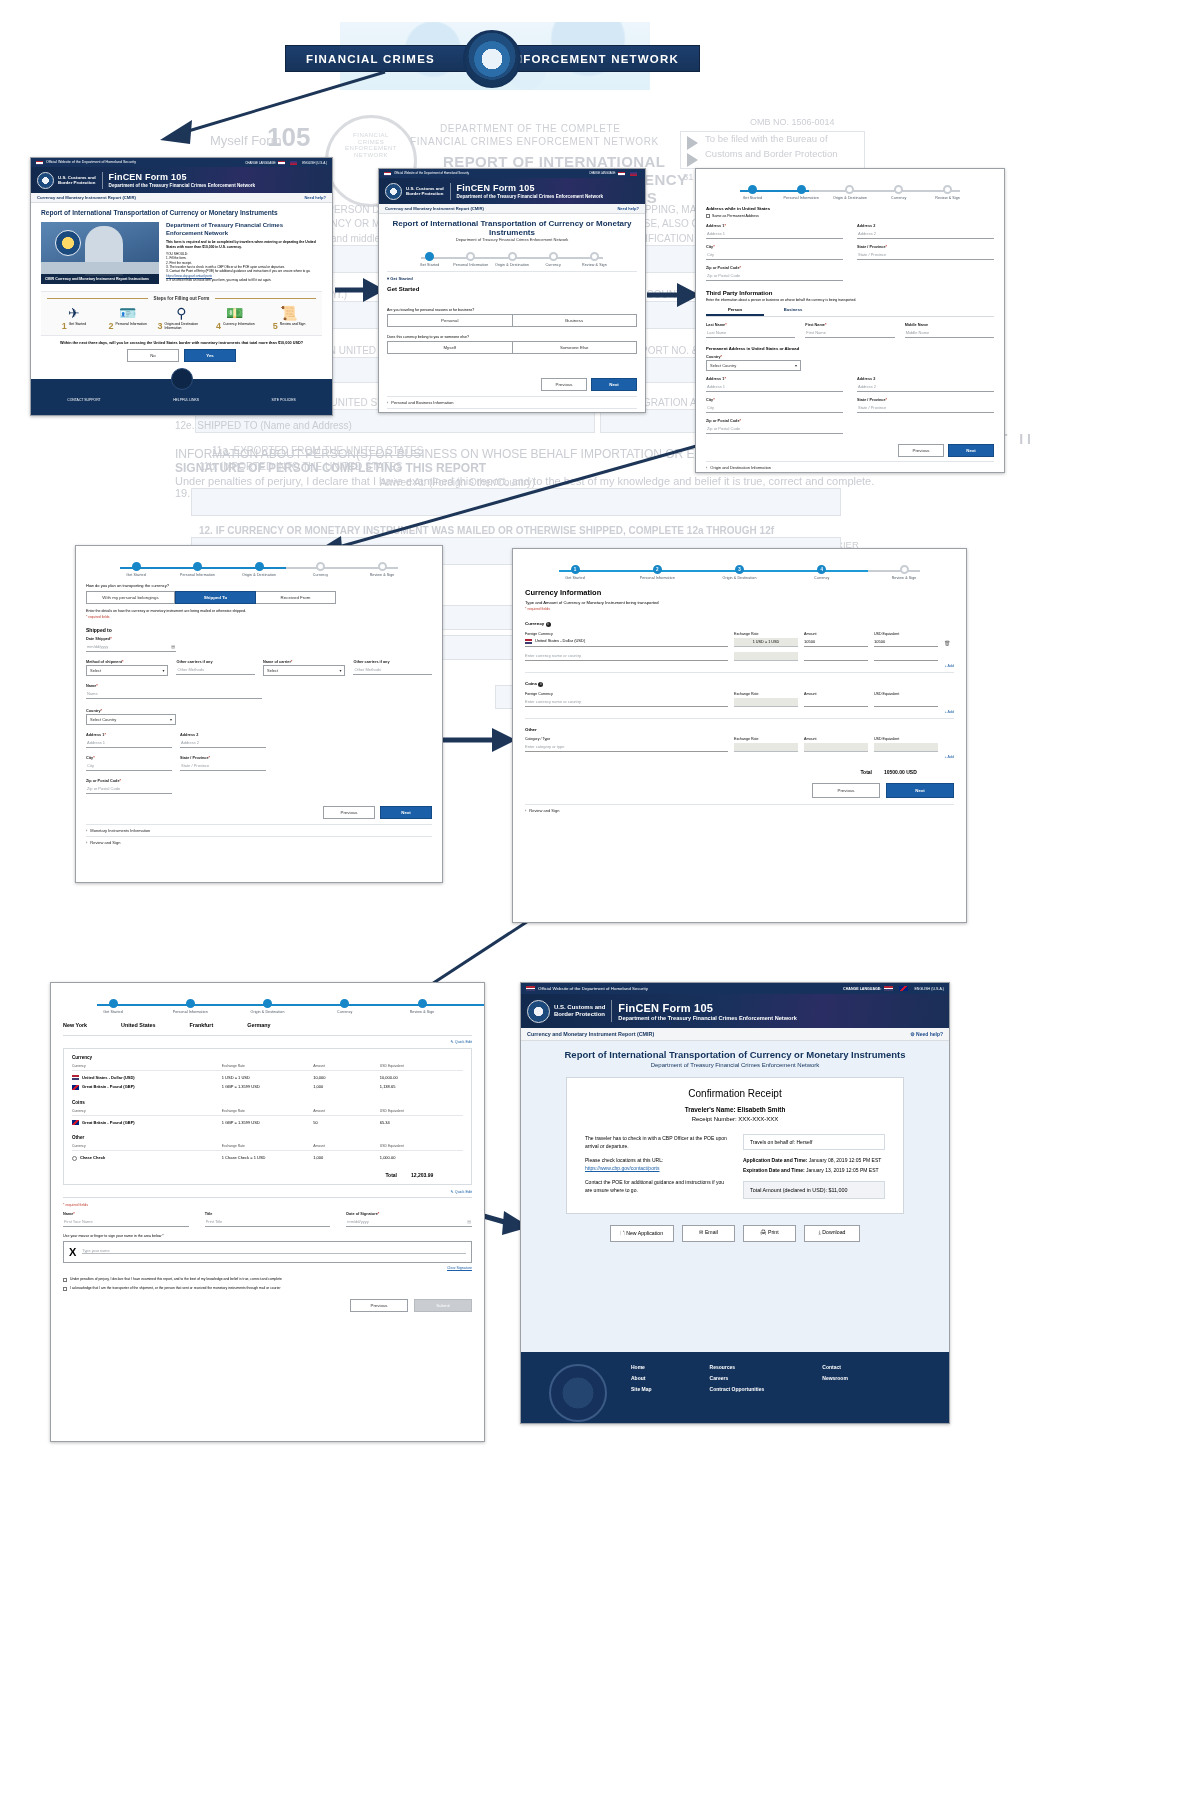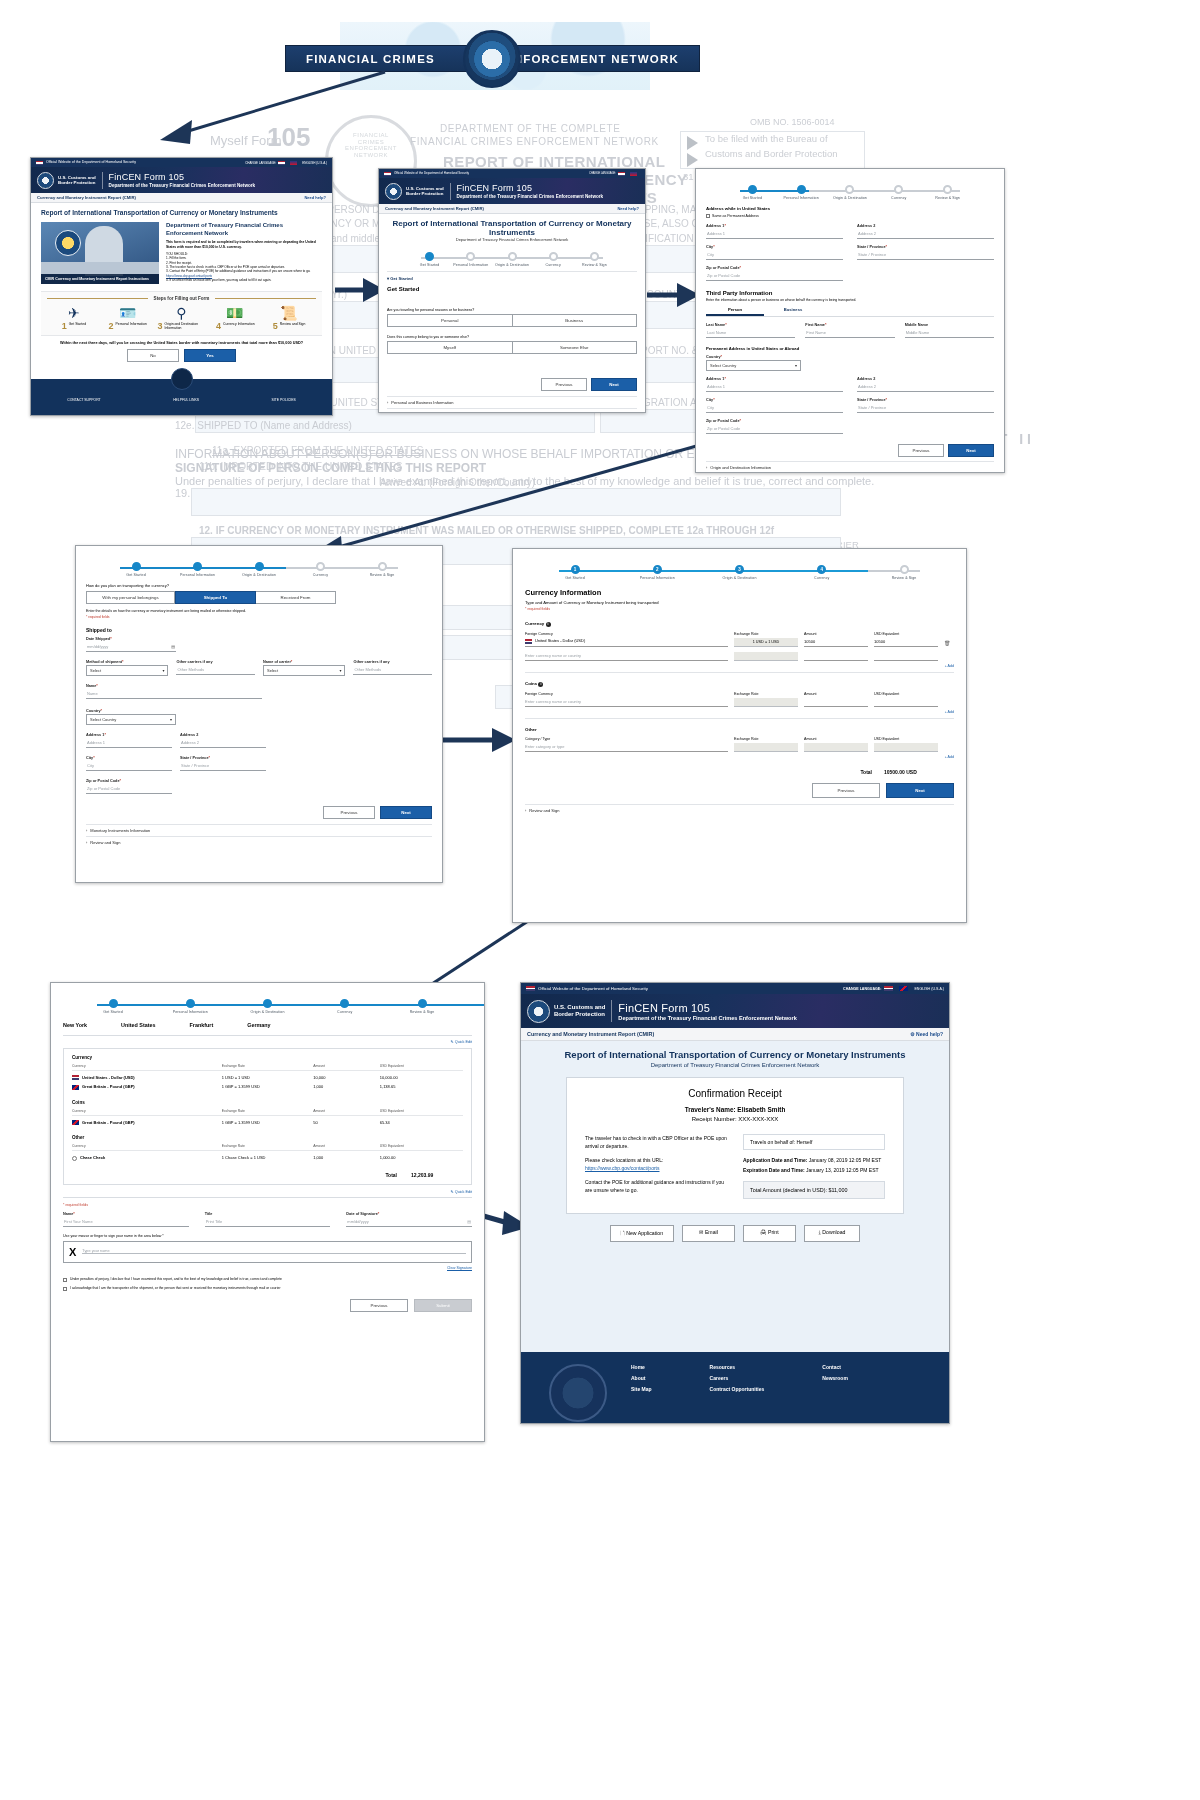--- a/index.html
+++ b/index.html
@@ -69,21 +69,21 @@
 
   .dhs-bar{ background:#16325c; color:#fff; height:9px; display:flex; align-items:center; padding:0 5px; font-size:3.6px; justify-content:space-between;}
   .dhs-bar .flag{ display:inline-block;width:7px;height:4px;background:linear-gradient(#b22234 0 33%, #fff 33% 66%, #3c3b6e 66% 100%); margin-right:3px; vertical-align:middle;}
   .cbp-bar{
     height:26px; background:linear-gradient(100deg,#12294d 0%, #18315c 45%, #2a2d63 70%, #1a2f57 100%);
     display:flex; align-items:center; color:#fff; padding:0 6px; position:relative; overflow:hidden;
   }
   .cbp-seal{ width:17px;height:17px;border-radius:50%; background:radial-gradient(circle,#f0f4f8 0 30%, #1d4a7c 31% 70%, #0f2a4d 71% 100%); border:1px solid #d7dee6; flex:0 0 auto;}
   .cbp-txt1{ font-size:4.4px; font-weight:bold; line-height:1.25; margin-left:4px;}
   .cbp-div{ width:1px; height:17px; background:#7e8aa0; margin:0 6px;}
-  .cbp-title{ font-size:9px; font-weight:normal; letter-spacing:.2px;}
+  .cbp-title{ font-size:9px; font-weight:bold; letter-spacing:.2px;}
   .cbp-sub{ font-size:4.6px; font-weight:bold; margin-top:1px;}
   .cmir-bar{ height:10px; background:#f4f5f7; border-bottom:1px solid #d9dde2; display:flex; align-items:center; justify-content:space-between; padding:0 6px; font-size:4.2px; color:#12325c; font-weight:bold;}
   .need-help{ color:#1a4a8a; font-size:4px;}
 
   .p-title{ font-size:8px; font-weight:bold; color:#12325c; text-align:center; }
   .p-sub{ font-size:5px; color:#333; text-align:center; }
 
   
   .stepper{ position:relative; display:flex; justify-content:space-between; padding:0 22px; margin:10px 0 4px;}
   .stepper:before{ content:""; position:absolute; left:34px; right:34px; top:5px; height:2px; background:#c8cdd3;}

